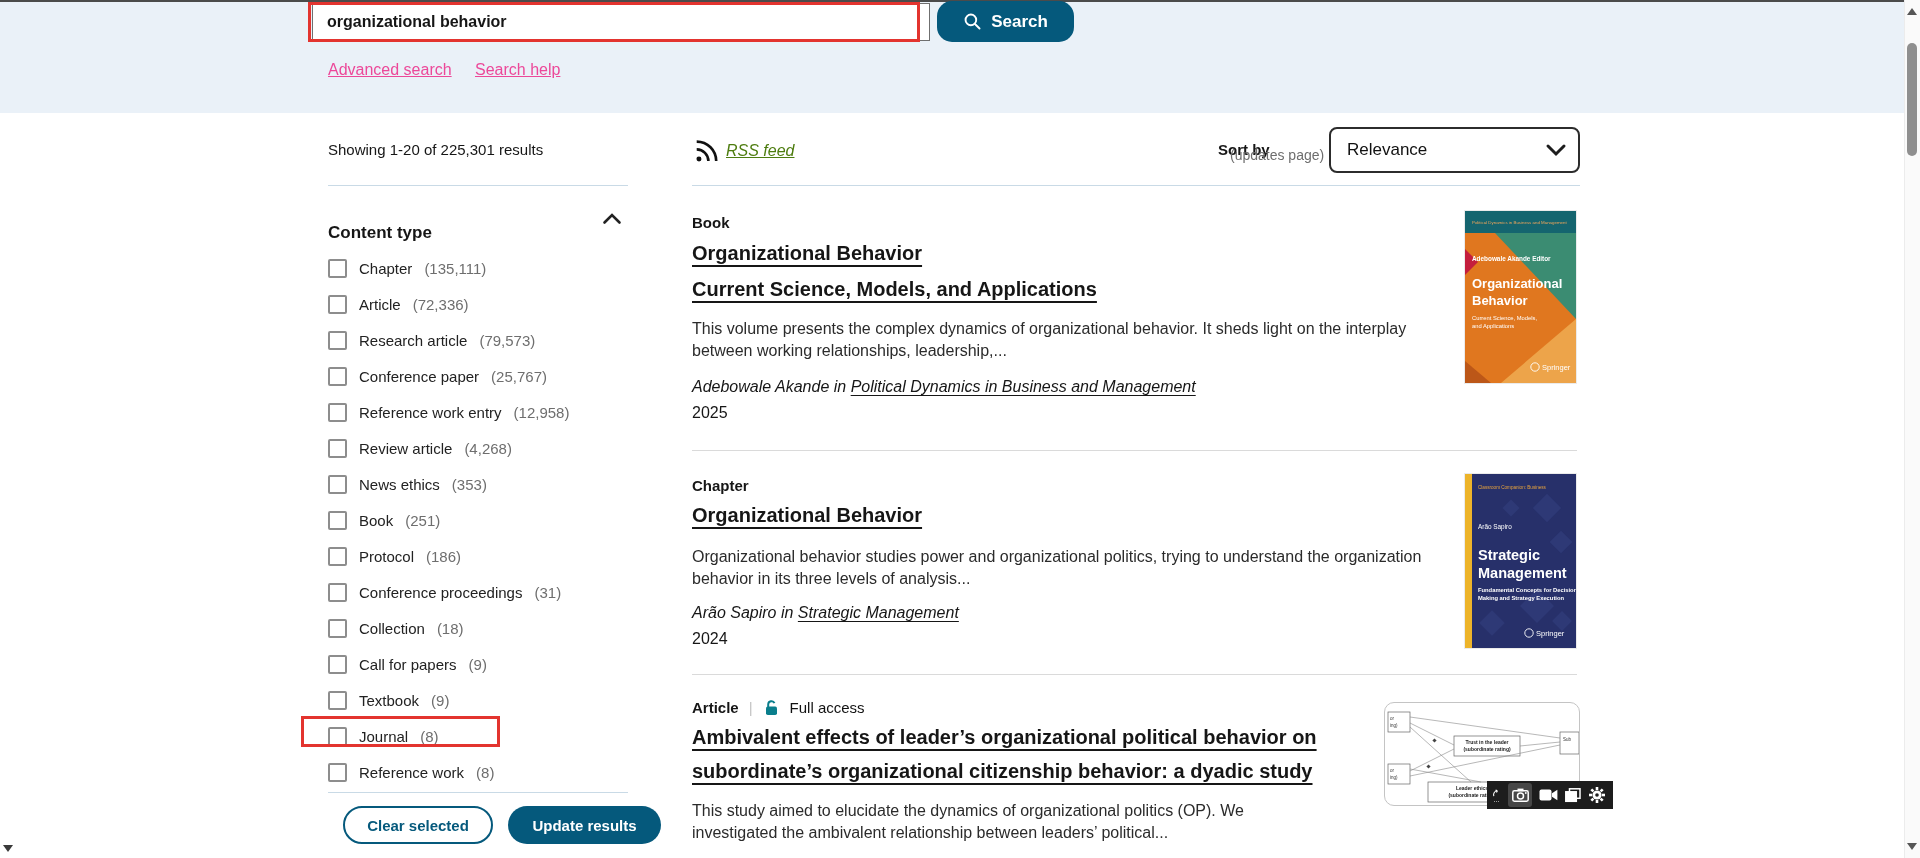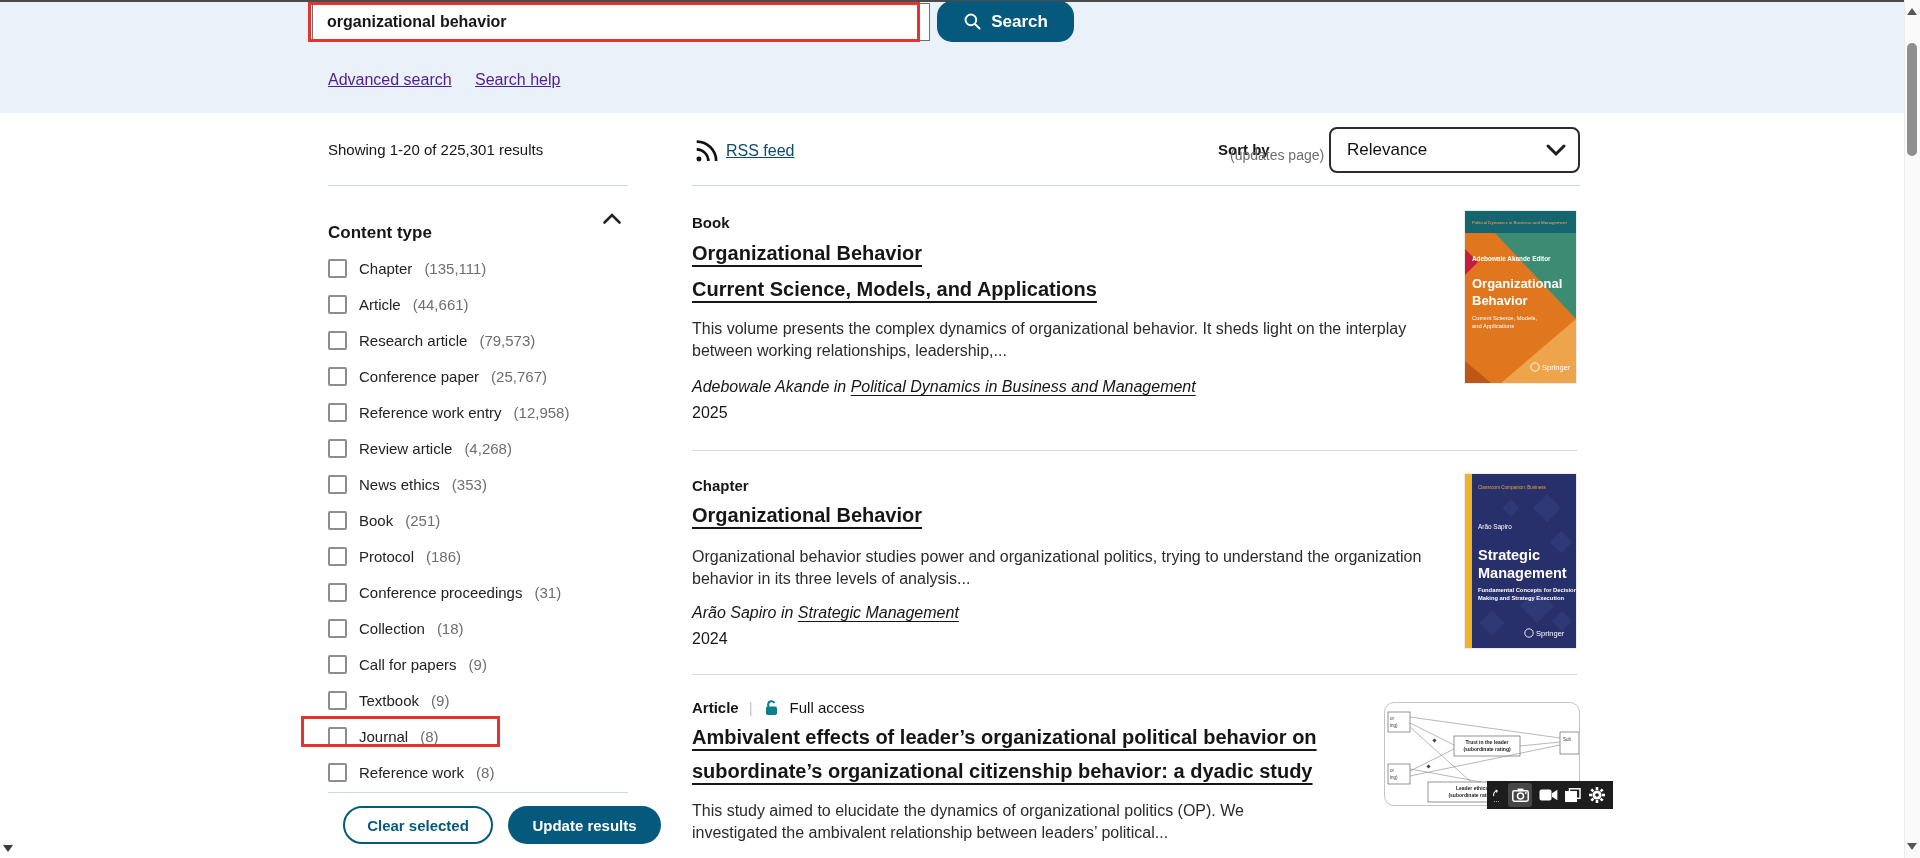--- a/index.html
+++ b/index.html
@@ -13,41 +13,41 @@
   .search-input { left:312px; top:3px; width:618px; height:38px; background:#fff;
     border:1px solid #6f6f6f; font-size:16px; font-weight:bold; padding:0 14px;
     font-family:"Liberation Sans", sans-serif; color:#161616; }
   .hl { border:3px solid #E3342F; background:transparent; pointer-events:none; z-index:5; }
   .hl-search { left:308px; top:2px; width:612px; height:40px; }
   .hl-journal { left:301px; top:716px; width:199px; height:31px; }
   .search-btn { left:937px; top:1px; width:137px; height:41px; background:#05597C; color:#fff;
     border:none; border-radius:15px; font-size:17px; font-weight:bold; cursor:pointer;
     display:flex; align-items:center; justify-content:center; gap:9px;
     font-family:"Liberation Sans", sans-serif; }
-  .hdr-link { font-size:16px; color:#4c1d95; text-decoration:underline; cursor:pointer;margin-top:10px; }
+  .hdr-link { font-size:16px; color:#ec4899; text-decoration:underline; cursor:pointer; }
 
   
   .summary { left:328px; top:141px; font-size:15px; color:#161616; }
   .hr { height:1px; background:#C9DAE6; }
   .hr-gray { height:1px; background:#DADADA; }
   .facet-head { left:328px; top:206px; font-size:17px; font-weight:bold; color:#161616;margin-top:17px; }
   .filter-list { left:328px; top:250px; width:300px; }
   .f-row { height:36px; display:flex; align-items:center; gap:12px; cursor:pointer; }
   .cbx { width:19px; height:19px; border:2px solid #8d8d8d; border-radius:2px; background:#fff; flex:0 0 auto; }
   .f-label { font-size:15px; color:#222; }
   .f-count { font-size:15px; color:#6e6e6e; }
   .btn-outline { left:343px; top:806px; width:150px; height:38px; border:2px solid #05597C;
     border-radius:20px; background:#fff; color:#05597C; font-size:15px; font-weight:bold;
     cursor:pointer; font-family:"Liberation Sans", sans-serif; }
   .btn-fill { left:508px; top:806px; width:153px; height:38px; border:none; border-radius:20px;
     background:#05597C; color:#fff; font-size:15px; font-weight:bold; cursor:pointer;
     font-family:"Liberation Sans", sans-serif; }
 
   
-  .rss-link { left:726px; top:142px; font-size:16px; color:#0c4a6e; text-decoration:underline; cursor:pointer; }
+  .rss-link { left:726px; top:142px; font-size:16px; color:#4d7c0f; text-decoration:underline; cursor:pointer;font-style:italic; }
   .sort-label { left:1218px; top:129px; font-size:15px; font-weight:bold; color:#161616;margin-top:12px; }
   .sort-note { left:1218px; top:147px; font-size:14px; color:#6e6e6e;margin-left:12px; }
   .sort-select { left:1329px; top:127px; width:251px; height:46px; border:2px solid #2c2c2c;
     border-radius:8px; background:#fff; display:flex; align-items:center; padding:0 11px 0 16px;
     cursor:pointer; }
   .sort-value { font-size:17px; color:#111; flex:1; }
 
   .rtype { font-size:15px; font-weight:bold; color:#161616; }
   .rtitle { font-size:20px; font-weight:bold; color:#161616; text-decoration:underline;
     text-underline-offset:5px; text-decoration-thickness:1.5px; cursor:pointer; display:inline-block; }
@@ -114,21 +114,21 @@
 
   <div class="abs filter-list">
     <div class="f-row">
       <span class="cbx"></span>
       <span class="f-label">Chapter</span>
       <span class="f-count">(135,111)</span>
     </div>
     <div class="f-row">
       <span class="cbx"></span>
       <span class="f-label">Article</span>
-      <span class="f-count">(44,661)</span>
+      <span class="f-count">(72,336)</span>
     </div>
     <div class="f-row">
       <span class="cbx"></span>
       <span class="f-label">Research article</span>
       <span class="f-count">(79,573)</span>
     </div>
     <div class="f-row">
       <span class="cbx"></span>
       <span class="f-label">Conference paper</span>
       <span class="f-count">(25,767)</span>

